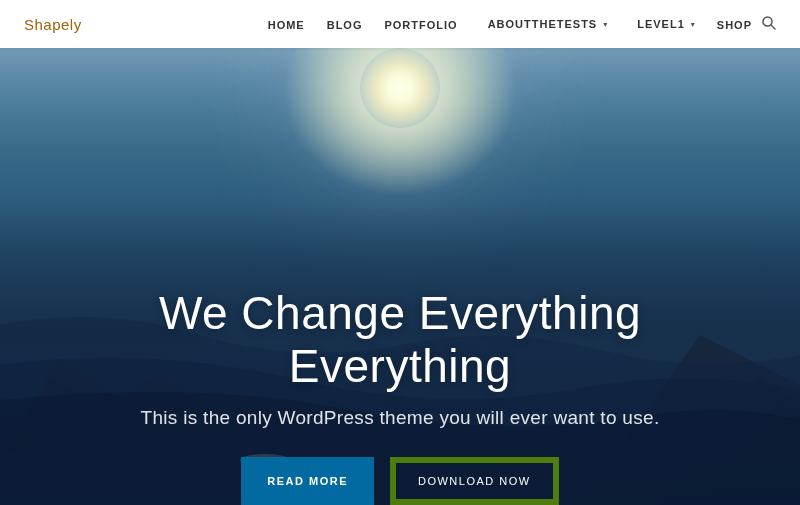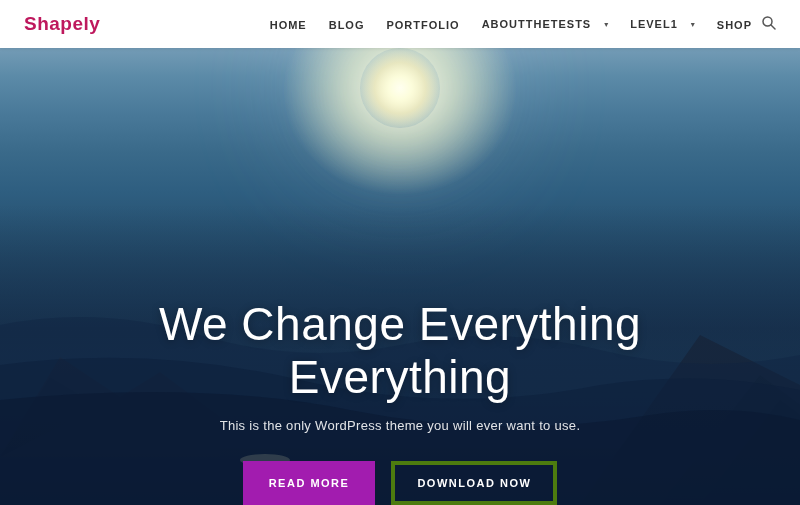--- a/index.html
+++ b/index.html
@@ -11,23 +11,23 @@
       top: 0; left: 0; right: 0;
       height: 48px;
       background: #fff;
       display: flex;
       align-items: center;
       padding: 0 24px;
       z-index: 10;
       box-shadow: 0 1px 3px rgba(0,0,0,0.08);
     }
     .navbar-brand {
-      font-size: 19px;
-      font-weight: 700;
-      color: #be185d;
+      font-size: 15px;
+      font-weight: 400;
+      color: #a16207;
       letter-spacing: 0.5px;
       margin-right: auto;
     }
     .nav-links {
       display: flex;
       align-items: center;
       gap: 22px;
       list-style: none;
       justify-content: flex-end;
     }
@@ -35,21 +35,22 @@
       text-decoration: none;
       font-size: 11px;
       font-weight: 600;
       letter-spacing: 1px;
       color: #333;
       text-transform: uppercase;
     }
     .nav-dropdown {
       display: flex;
       align-items: center;
-      gap: 13px;
+      gap: 6px;
+      margin-left: 8px;
     }
     .chevron-down {
       font-size: 8px;
       color: #555;
     }
     .search-icon-btn {
       margin-left: 10px;
       background: none;
       border: none;
       cursor: pointer;
@@ -148,51 +149,51 @@
       font-size: 46px;
       font-weight: 300;
       color: #fff;
       line-height: 1.15;
       letter-spacing: 0.5px;
       text-shadow: 0 1px 8px rgba(0,0,0,0.3);
       margin-bottom: 14px;
     }
 
     .hero-subtitle {
-      font-size: 13px;
+      font-size: 19px;
       color: rgba(255,255,255,0.88);
       margin-bottom: 28px;
       letter-spacing: 0.3px;
     }
 
     .hero-buttons {
       display: flex;
       gap: 16px;
       justify-content: center;
     }
 
     .btn-read-more {
-      background: #a21caf;
+      background: #0369a1;
       color: #fff;
       border: none;
       padding: 12px 26px;
       font-size: 11px;
       font-weight: 700;
       letter-spacing: 1.5px;
       text-transform: uppercase;
       cursor: pointer;
     }
 
     .btn-download {
       background: transparent;
       color: #fff;
-      border: 4px solid #4d7c0f;
+      border: 6px solid #4d7c0f;
       padding: 12px 22px;
       font-size: 11px;
-      font-weight: 700;
+      font-weight: 400;
       letter-spacing: 1.5px;
       text-transform: uppercase;
       cursor: pointer;
     }
 
     
     .sun-glow {
       position: absolute;
       top: 48px;
       left: 50%;

